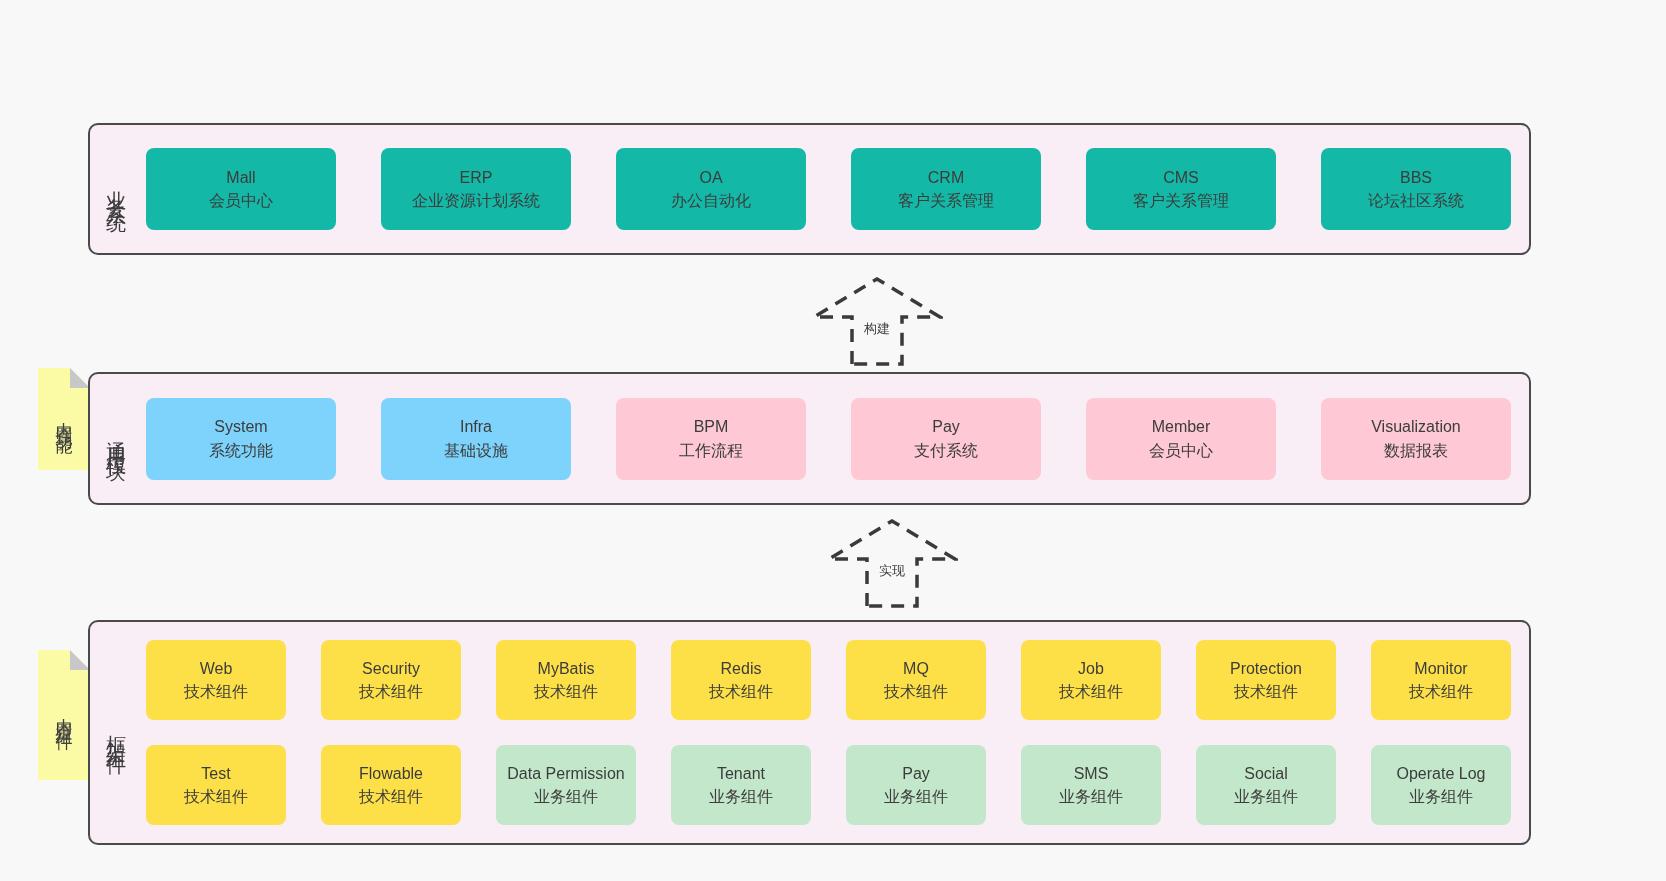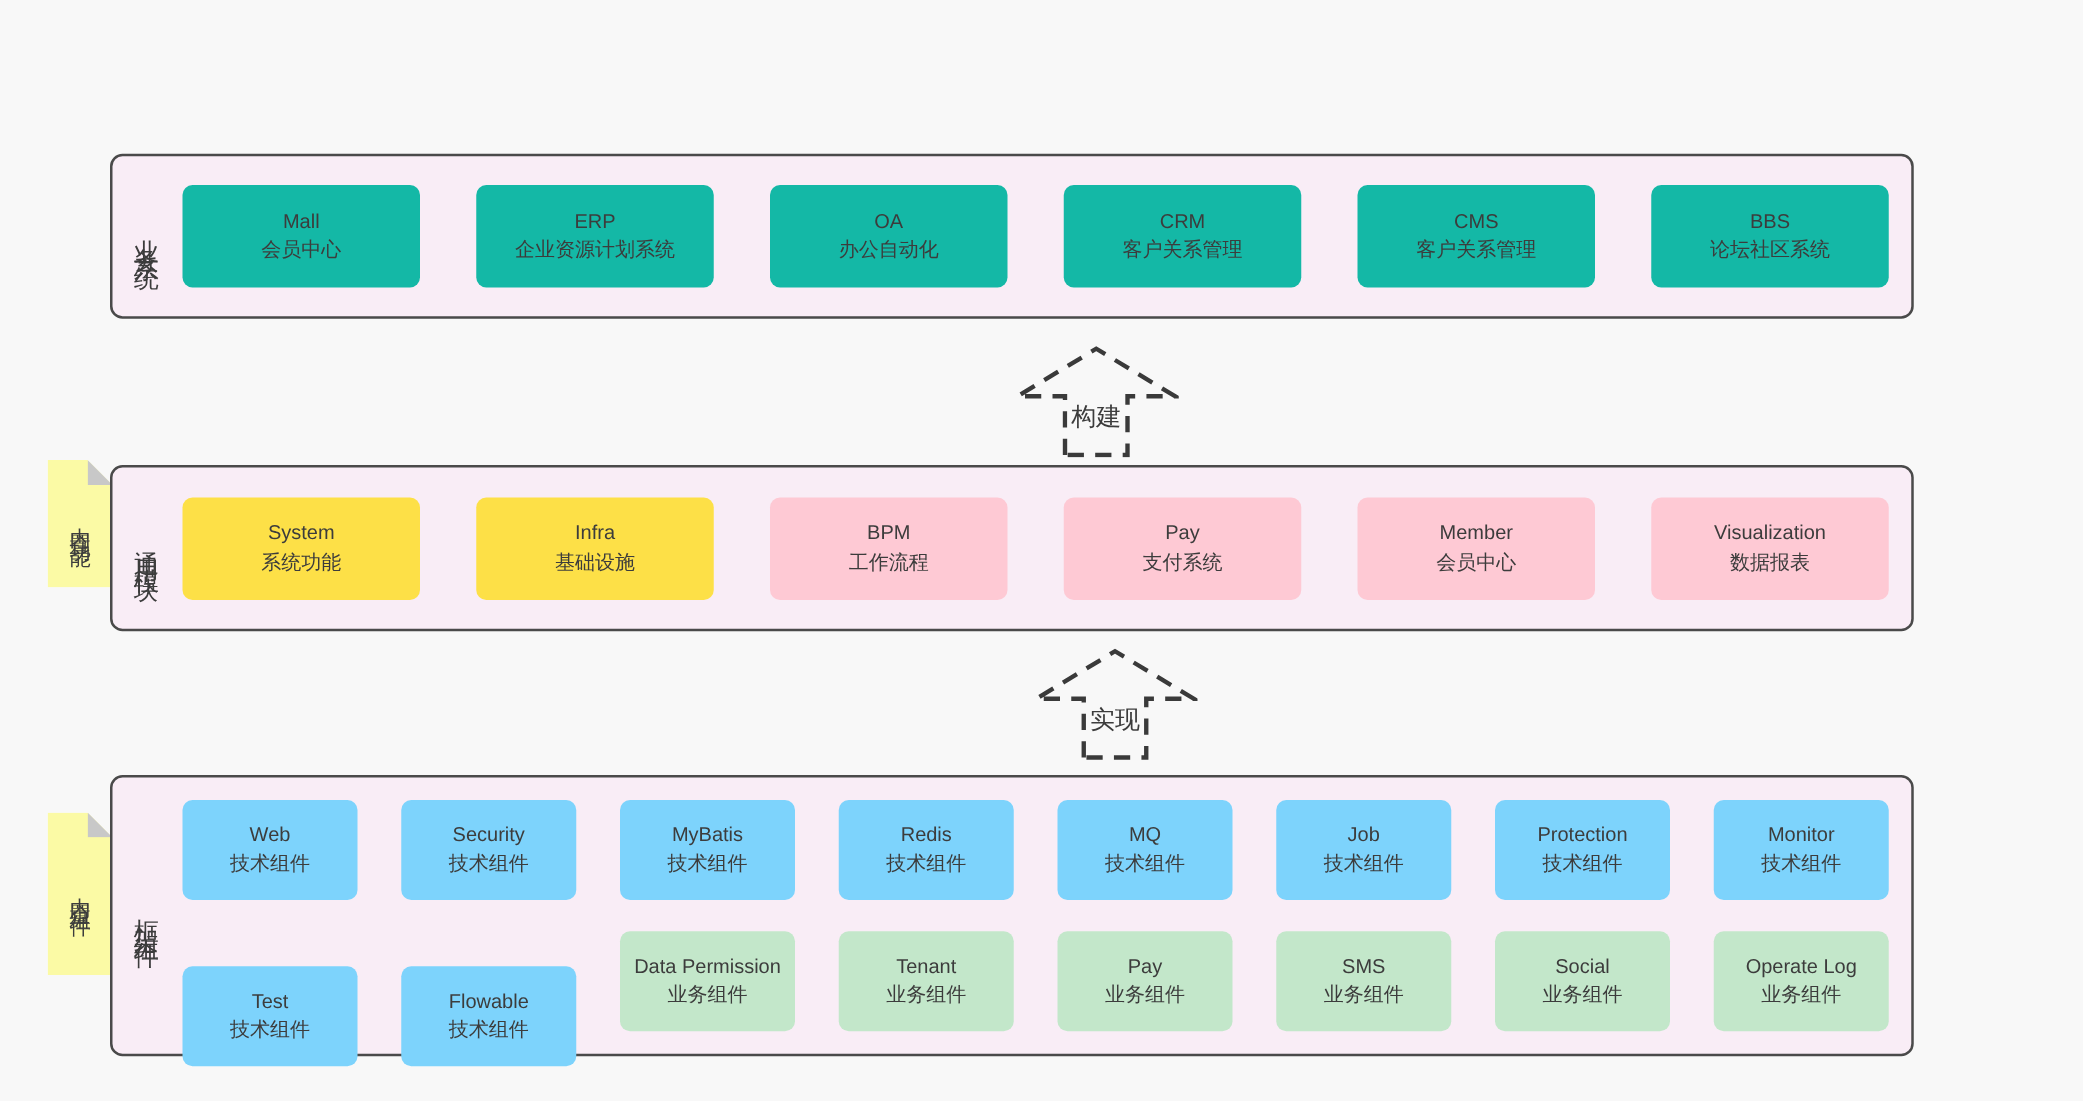--- a/index.html
+++ b/index.html
@@ -28,23 +28,23 @@
 
   .box{
     border-radius:8px;display:flex;flex-direction:column;align-items:center;justify-content:center;
     text-align:center;font-size:16px;line-height:1.45;color:#3c3c3c;box-sizing:border-box;padding:4px;
   }
   .box .t,.box .s{display:block;max-width:126px;}
   .wide{width:190px;height:82px;}
   .wide .t,.wide .s{max-width:180px;}
   .small{width:140px;height:80px;}
   .blue{background:#14b8a6;}
-  .red{background:#fde047;}
+  .red{background:#7dd3fc;}
   .pink{background:#fec9d4;}
-  .green{background:#7dd3fc;margin-top:28px;}
+  .green{background:#fde047;}
   .lightgreen{background:#c3e7ca;}
 
   
   .tab{
     position:absolute;left:38px;width:52px;background:#fbfaa5;z-index:1;
     display:flex;align-items:center;justify-content:center;
     writing-mode:vertical-lr;text-orientation:upright;
     font-size:17px;letter-spacing:5px;color:#3c3c3c;
     clip-path:polygon(0 0,calc(100% - 20px) 0,100% 20px,100% 100%,0 100%);
   }
@@ -52,21 +52,21 @@
     position:absolute;width:20px;height:20px;background:#c8c8c8;z-index:1;
     clip-path:polygon(0 0,100% 100%,0 100%);
   }
 
   
   .arrow{position:absolute;width:132px;height:90px;z-index:3;}
   .arrow svg{position:absolute;inset:0;}
   .arrow path{fill:none;stroke:#3a3a3a;stroke-width:3.5;stroke-dasharray:13 9;}
   .arrow-label{
     position:absolute;left:50%;top:44px;transform:translateX(-50%);
-    background:#f8f8f8;font-size:20px;padding:0 3px;white-space:nowrap;color:#3c3c3c;
+    background:#f8f8f8;font-size:13px;padding:0 3px;white-space:nowrap;color:#3c3c3c;
   }
 </style>
 </head>
 <body>
 
 <div class="canvas">
 
   <div class="tab" style="top:368px;height:102px;">
     <span>内置功能</span>
   </div>

